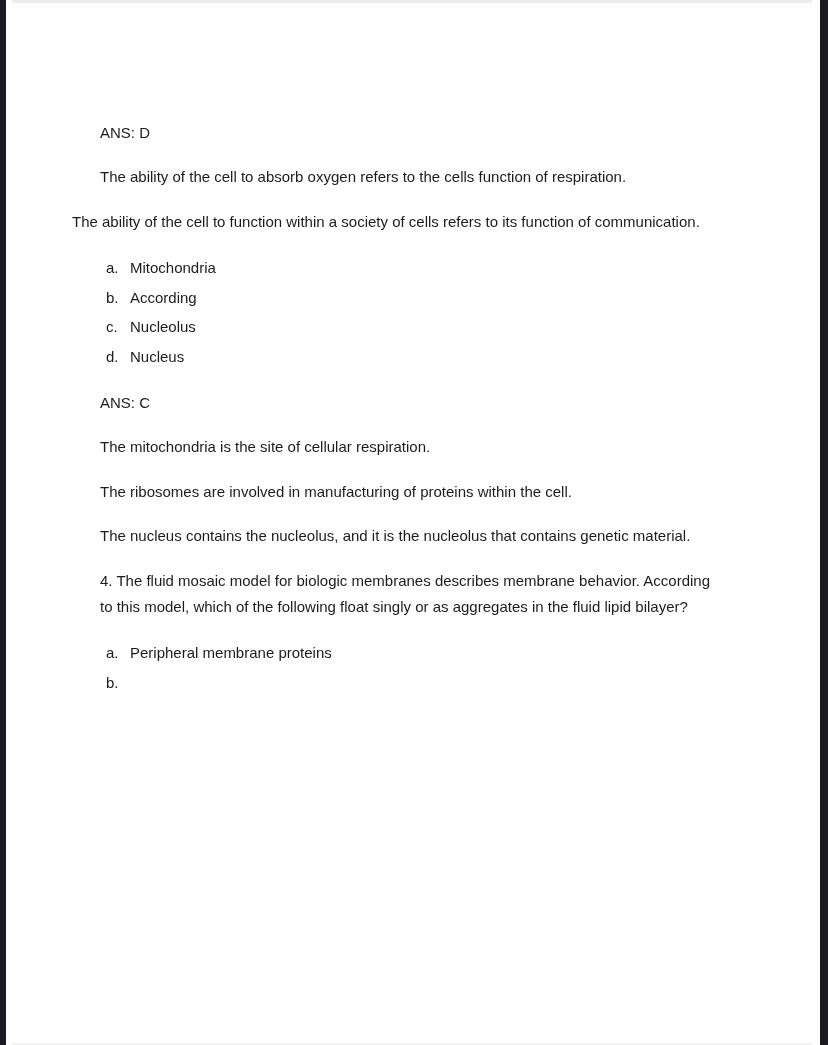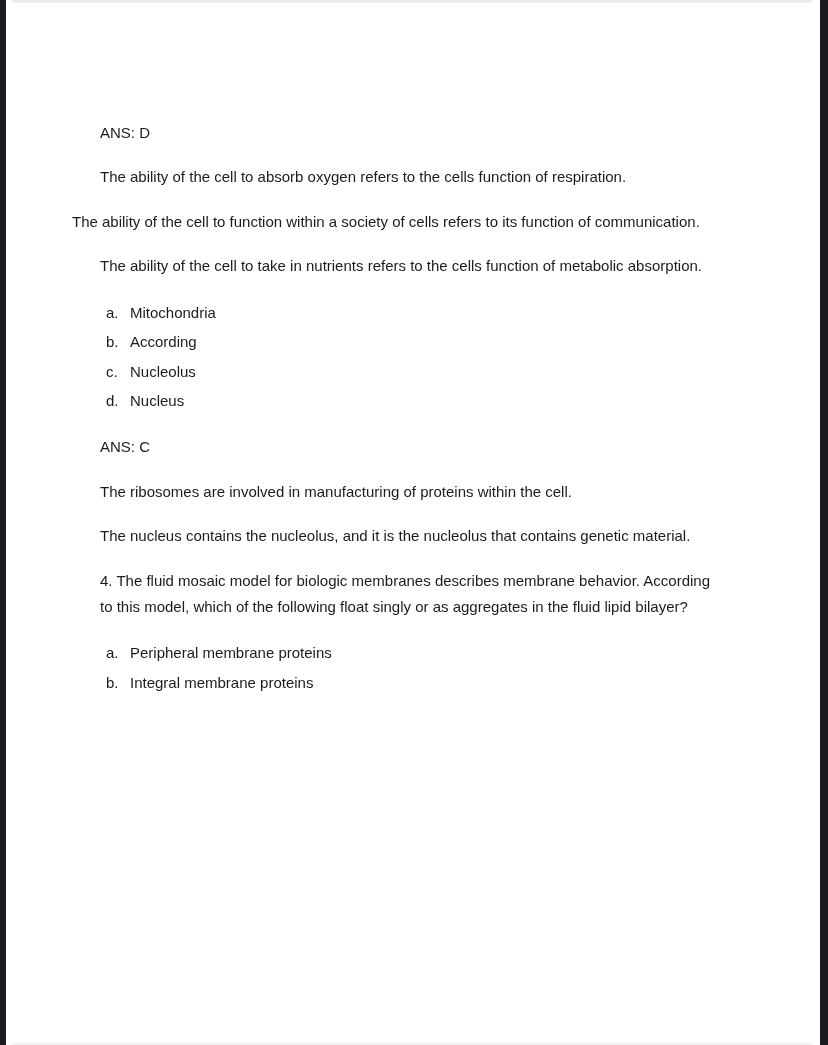--- a/index.html
+++ b/index.html
@@ -74,21 +74,20 @@
 
   <div class="doc">
     <div class="hairline hairline-top"></div>
 
     <div class="block indent-deep line">ANS: D</div>
 
     <div class="block indent-deep line">The ability of the cell to absorb oxygen refers to the cells function of respiration.</div>
 
     <div class="block indent-shallow line">The ability of the cell to function within a society of cells refers to its function of communication.</div>
 
-    <div class="block indent-deep line">The ability of the cell to take in nutrients refers to the cells function of metabolic absorption.</div>
 
 
 
     <div class="block options">
       <div class="option-row">
         <span class="option-letter">a.</span>
         <span class="option-label">Mitochondria</span>
       </div>
       <div class="option-row">
         <span class="option-letter">b.</span>
@@ -100,36 +99,36 @@
       </div>
       <div class="option-row">
         <span class="option-letter">d.</span>
         <span class="option-label">Nucleus</span>
       </div>
     </div>
 
     <div class="block indent-deep line">ANS: C</div>
 
 
+    <div class="block indent-deep line">The mitochondria is the site of cellular respiration.</div>
 
     <div class="block indent-deep line">The ribosomes are involved in manufacturing of proteins within the cell.</div>
 
     <div class="block indent-deep line">The nucleus contains the nucleolus, and it is the nucleolus that contains genetic material.</div>
 
     <div class="block indent-deep">
       <div class="line">4. The fluid mosaic model for biologic membranes describes membrane behavior. According</div>
       <div class="line">to this model, which of the following float singly or as aggregates in the fluid lipid bilayer?</div>
     </div>
 
     <div class="block options">
       <div class="option-row">
         <span class="option-letter">a.</span>
         <span class="option-label">Peripheral membrane proteins</span>
       </div>
       <div class="option-row">
         <span class="option-letter">b.</span>
-        <span class="option-label">Integral membrane proteins</span>
       </div>
     </div>
 
     <div class="hairline hairline-bottom"></div>
   </div>
 </div>
 
 </body></html>

